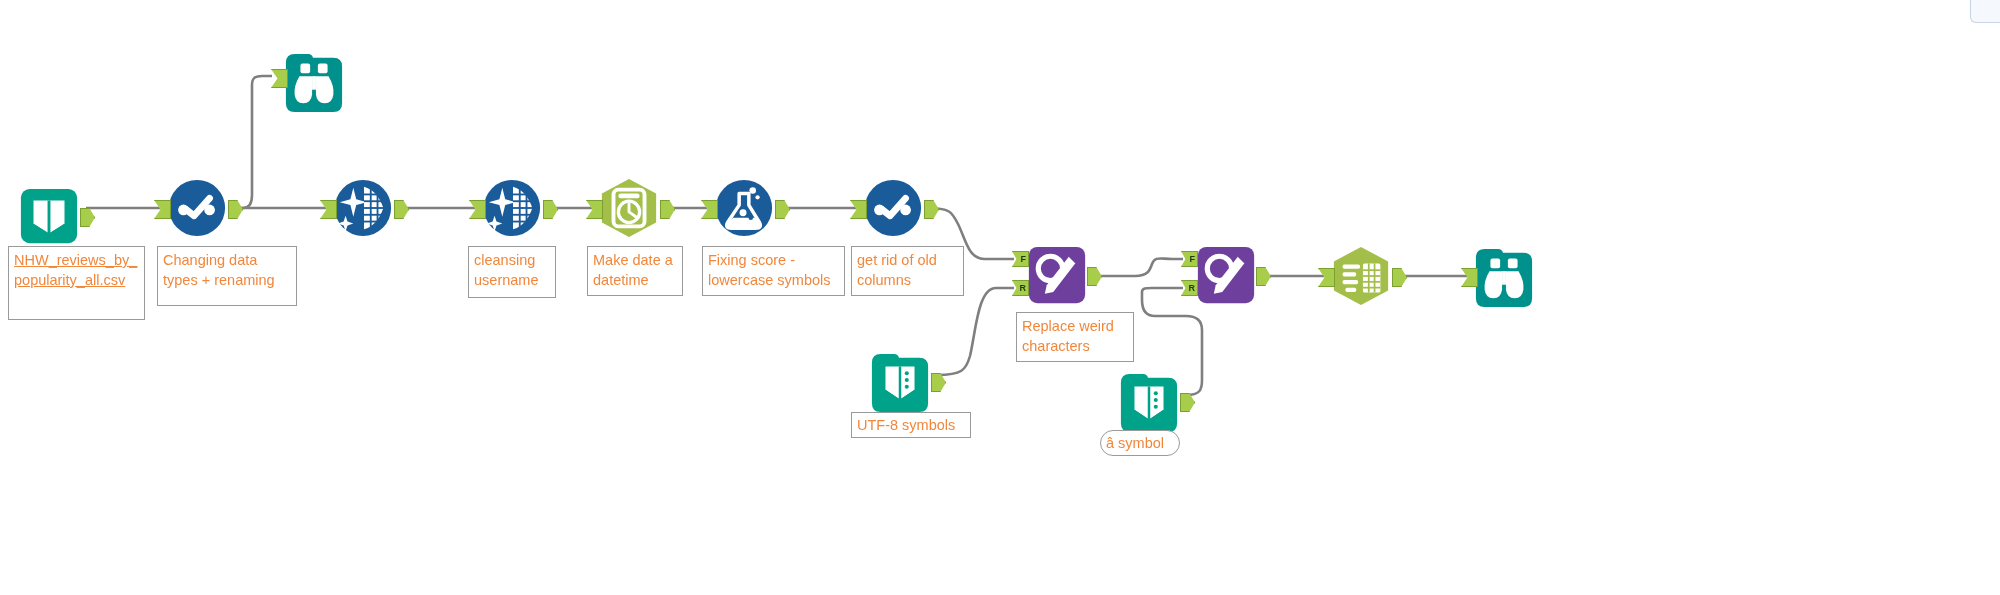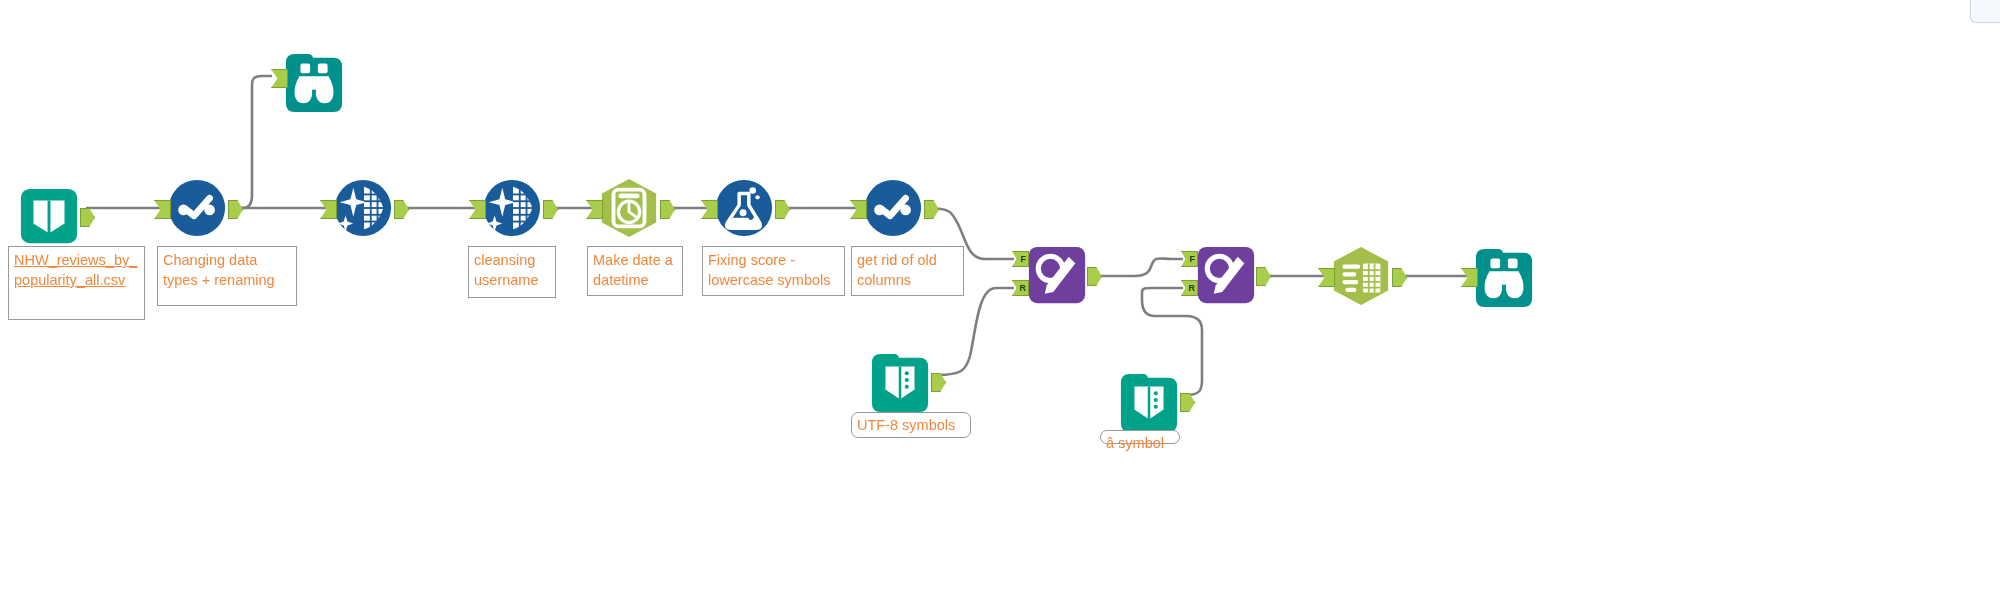--- a/index.html
+++ b/index.html
@@ -337,20 +337,21 @@
 
 
   <div class="caption" style="left:468px; top:246px; width:88px; height:52px;">cleansing username</div>
 
   <div class="caption" style="left:587px; top:246px; width:96px; height:50px;">Make date a datetime</div>
 
   <div class="caption" style="left:702px; top:246px; width:143px; height:50px;">Fixing score - lowercase symbols</div>
 
   <div class="caption" style="left:851px; top:246px; width:113px; height:50px;">get rid of old columns</div>
 
-
-  <div class="caption" style="left:851px; top:412px; width:120px; height:26px; line-height:18px;border-radius:7px;">UTF-8 symbols</div>
-
-  <div class="caption" style="left:1100px; top:430px; width:80px; height:14px; line-height:18px;border-radius:13px;">â symbol</div>
+  <div class="caption" style="left:1016px; top:312px; width:118px; height:50px;">Replace weird characters</div>
+
+  <div class="caption" style="left:851px; top:412px; width:120px; height:26px; line-height:18px;">UTF-8 symbols</div>
+
+  <div class="caption" style="left:1100px; top:430px; width:80px; height:26px; line-height:18px;border-radius:13px;">â symbol</div>
 
   <div class="corner-tab" style="left:1970px; top:-4px;"></div>
 
 </div>
 
 </body></html>

